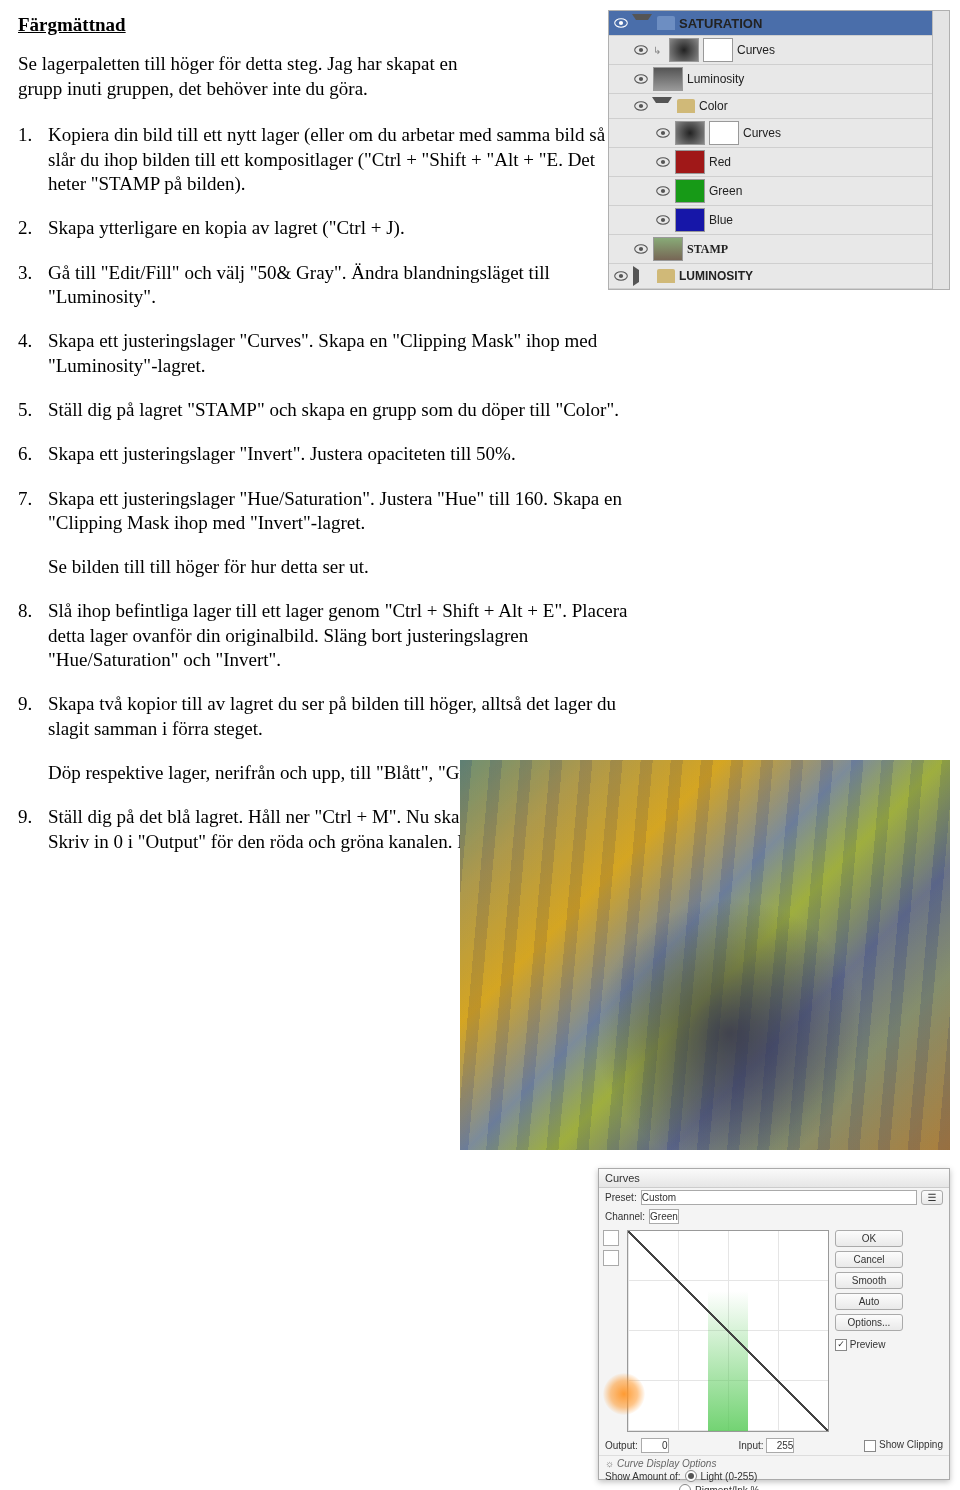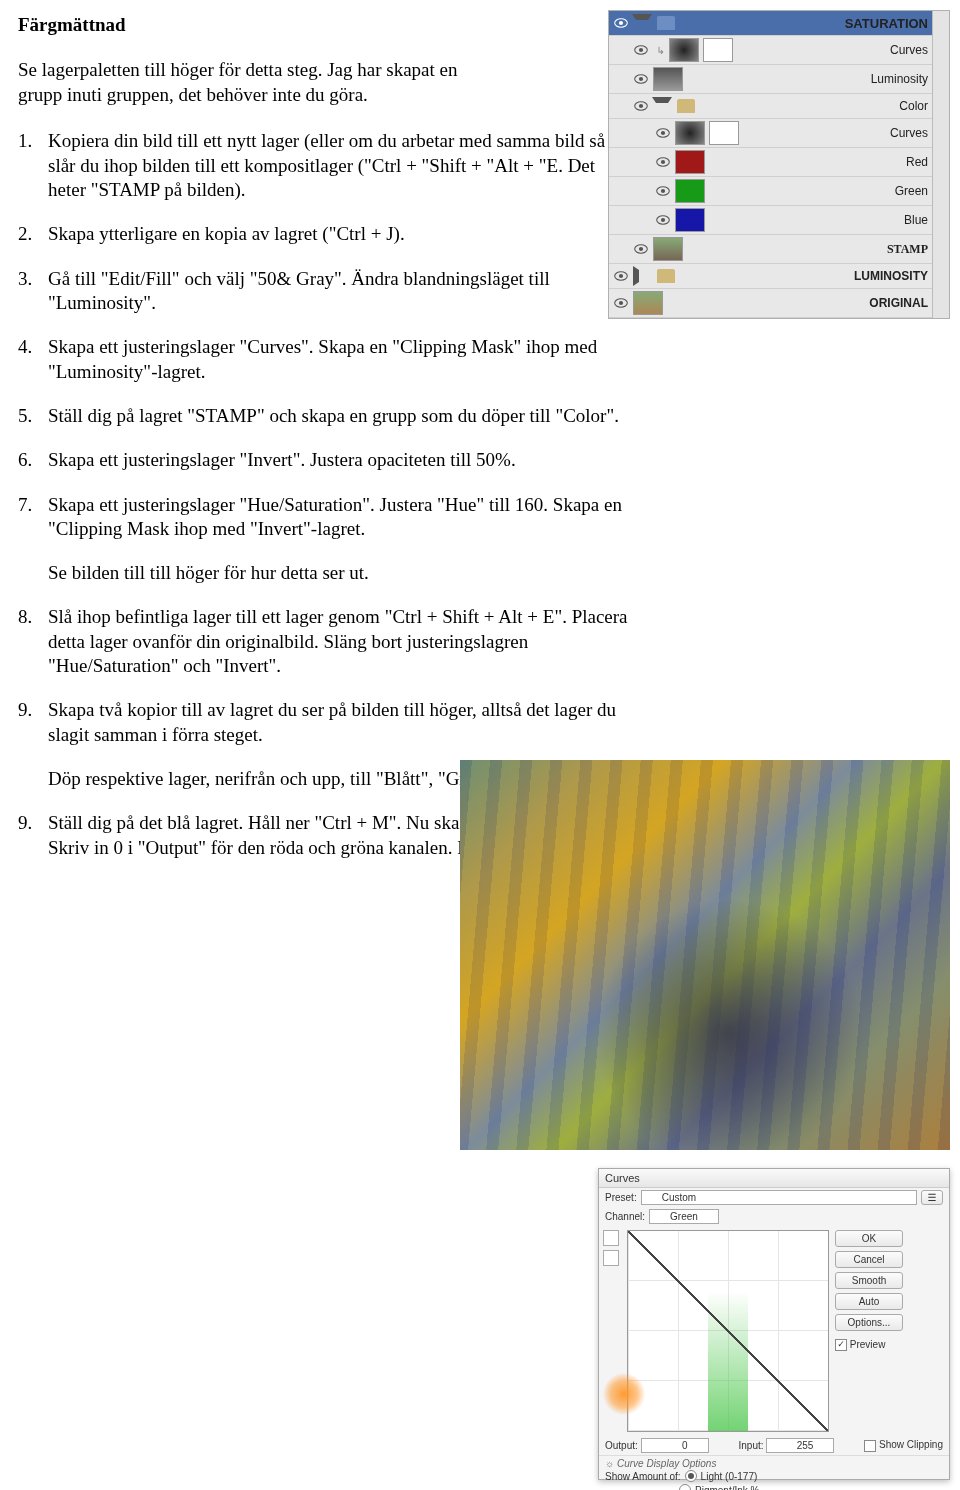--- a/index.html
+++ b/index.html
@@ -7,21 +7,22 @@
     padding: 14px 18px;
     font-family: "Times New Roman", Times, serif;
     font-size: 19px;
     color: #000;
     background: #fff;
     width: 960px;
     box-sizing: border-box;
   }
   .title {
     font-weight: bold;
-    margin-bottom: 22px;
+    text-decoration: underline;
+    margin-bottom: 16px;
   }
   .intro {
     margin-bottom: 22px;
     line-height: 1.3;
     max-width: 460px;
   }
   ol.steps {
     list-style: none;
     padding: 0;
     margin: 0;
@@ -48,21 +49,20 @@
     border: 1px solid #b0b0b0;
     font-family: Arial, sans-serif;
     font-size: 12px;
   }
   .lp-row {
     display: flex;
     align-items: center;
     border-bottom: 1px solid #cfcfcf;
     padding: 2px 4px;
     gap: 4px;
-    text-align: right;
   }
   .lp-header {
     background: #4a6eaa;
     color: #fff;
     font-weight: bold;
     font-size: 13px;
   }
   .lp-eye {
     width: 16px; height: 14px;
     display: inline-flex;
@@ -177,21 +177,21 @@
     border:1px solid #aaa;
     background: linear-gradient(#fcfcfc,#e9e9e9);
     padding: 2px 6px;
     border-radius: 3px;
     font-size: 10px;
     text-align: center;
     min-width: 54px;
   }
   .cd-row { display:flex; align-items:center; gap:4px; padding:2px 6px; }
   .cd-select {
-    border:1px solid #aaa; background:#fff; padding:1px 20px; font-size:10px;
+    border:1px solid #aaa; background:#fff; padding:1px 0; font-size:10px;
   }
   .cd-bottom { padding: 2px 6px; border-top:1px solid #ddd; }
   .glow {
     position:absolute;
     width:42px; height:42px;
     border-radius:50%;
     background: radial-gradient(circle, rgba(255,150,40,0.95) 0%, rgba(255,150,40,0.55) 45%, rgba(255,150,40,0) 72%);
     bottom: 64px; left: 4px;
   }
   .cd-label { white-space: nowrap; }
@@ -372,30 +372,20 @@
             <svg viewBox="0 0 20 14">
               <ellipse cx="10" cy="7" rx="9" ry="6" fill="none" stroke="#555" stroke-width="1.5"></ellipse>
               <circle cx="10" cy="7" r="3" fill="#555"></circle>
             </svg>
           </span>
         <span class="lp-tri closed"></span>
         <span class="lp-folder"></span>
         <span class="lp-label" style="font-weight:bold;">LUMINOSITY</span>
       </div>
 
-      <div class="lp-row">
-        <span class="lp-eye">
-            <svg viewBox="0 0 20 14">
-              <ellipse cx="10" cy="7" rx="9" ry="6" fill="none" stroke="#555" stroke-width="1.5"></ellipse>
-              <circle cx="10" cy="7" r="3" fill="#555"></circle>
-            </svg>
-          </span>
-        <span class="lp-thumb" style="background:linear-gradient(#8a7,#a85);"></span>
-        <span class="lp-label" style="font-weight:bold;">ORIGINAL</span>
-      </div>
     </div>
     <div class="lp-scroll"></div>
   </div>
 </div>
 
 <div class="forest-image"></div>
 
 <div class="curves-dialog">
   <div class="cd-title">Curves</div>
   <div class="cd-row">
@@ -444,21 +434,21 @@
       <span class="checkbox"></span>
       <span>Show Clipping</span>
     </span>
   </div>
 
   <div class="cd-bottom">
     <div style="font-size:10px; color:#666;font-style:italic;">☼ <span>Curve Display Options</span></div>
     <div class="cd-row" style="padding:1px 0;">
       <span class="cd-label">Show Amount of:</span>
       <span class="radio on"></span>
-      <span>Light (0-177)</span>
+      <span>Light (0-255)</span>
       <span style="width:20px"></span>
     </div>
     <div class="cd-row" style="padding:1px 0 1px 74px;">
       <span class="radio"></span>
       <span>Pigment/Ink %</span>
     </div>
 
   </div>
 </div>
 

